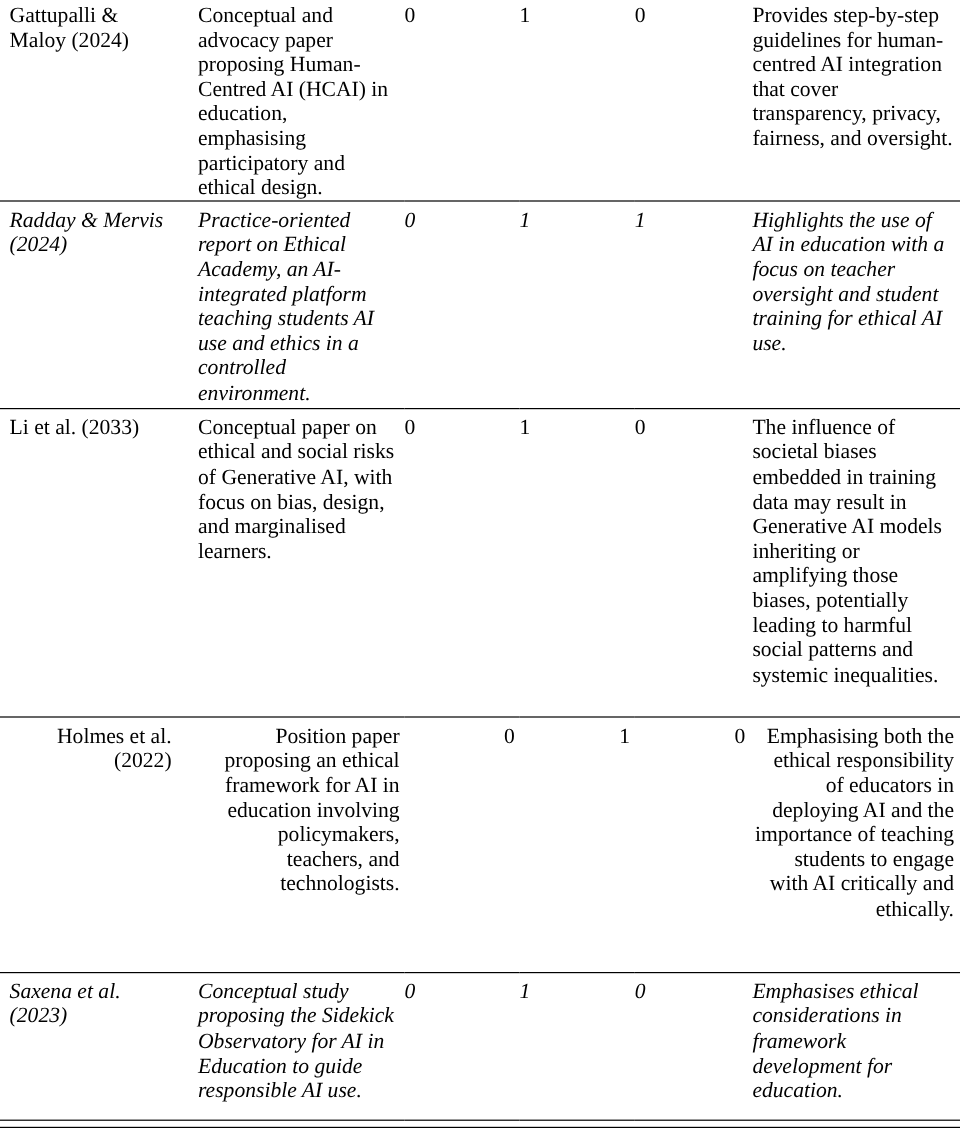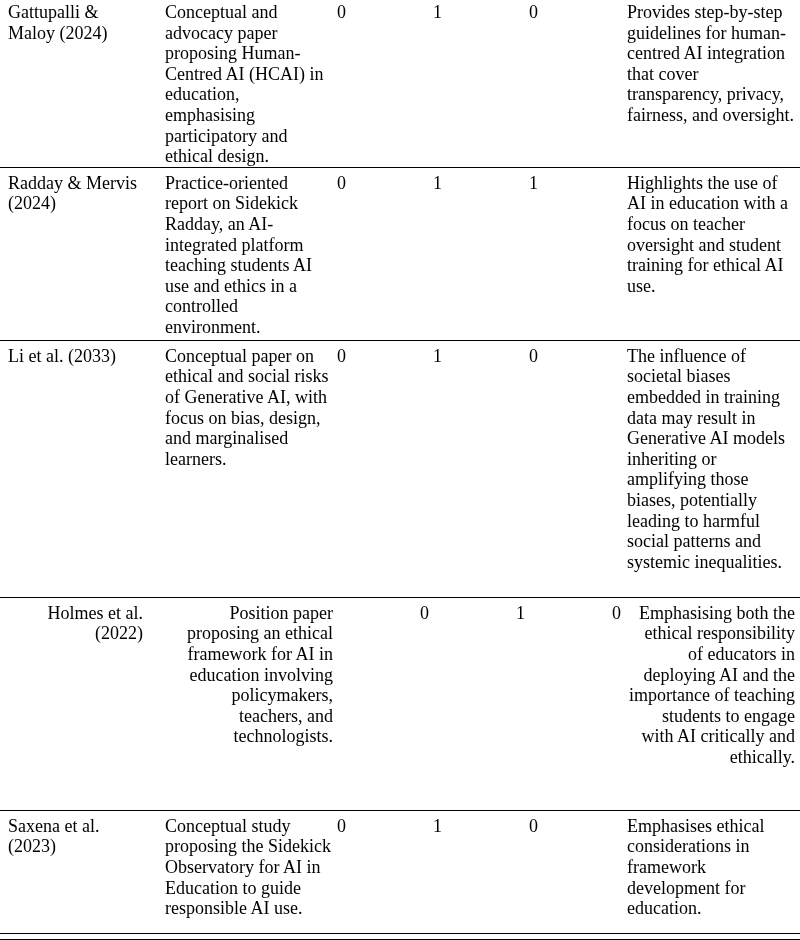--- a/index.html
+++ b/index.html
@@ -18,24 +18,24 @@
     border-collapse: collapse;
     table-layout: fixed;
   }
   table.studies td {
     vertical-align: top;
     padding-top: 5px;
   }
   tr.row { border-bottom: 1.5px solid #000000; }
   tr.r1 { height: 164px; }
   tr.r1 td { padding-top: 2px; }
-  tr.r2 { height: 173px; }
+  tr.r2 { height: 173px; font-style: italic; }
   tr.r3 { height: 257px; }
   tr.r4 { height: 213px; text-align: right; }
-  tr.r5 { height: 123px; }
+  tr.r5 { height: 123px; font-style: italic; }
   td.author   { padding-left: 8px; padding-right: 22px; margin-top: 16px; }
   td.desc     { padding-right: 4px; }
   td.score    { padding-right: 4px; }
   td.findings { padding-left: 2px; padding-right: 5px; }
   .bottom-rule {
     width: 800px;
     height: 3px;
     background: #000000;
     margin-top: 5px;
   }
@@ -56,21 +56,21 @@
     <tr class="row r1">
       <td class="author">Gattupalli &amp; Maloy (2024)</td>
       <td class="desc">Conceptual and advocacy paper proposing Human-Centred AI (HCAI) in education, emphasising participatory and ethical design.</td>
       <td class="score">0</td>
       <td class="score">1</td>
       <td class="score">0</td>
       <td class="findings">Provides step-by-step guidelines for human-centred AI integration that cover transparency, privacy, fairness, and oversight.</td>
     </tr>
     <tr class="row r2">
       <td class="author">Radday &amp; Mervis (2024)</td>
-      <td class="desc">Practice-oriented report on Sidekick Radday, an AI-integrated platform teaching students AI use and ethics in a controlled environment.</td>
+      <td class="desc">Practice-oriented report on Ethical Academy, an AI-integrated platform teaching students AI use and ethics in a controlled environment.</td>
       <td class="score">0</td>
       <td class="score">1</td>
       <td class="score">1</td>
       <td class="findings">Highlights the use of AI in education with a focus on teacher oversight and student training for ethical AI use.</td>
     </tr>
     <tr class="row r3">
       <td class="author">Li et al. (2033)</td>
       <td class="desc">Conceptual paper on ethical and social risks of Generative AI, with focus on bias, design, and marginalised learners.</td>
       <td class="score">0</td>
       <td class="score">1</td>

